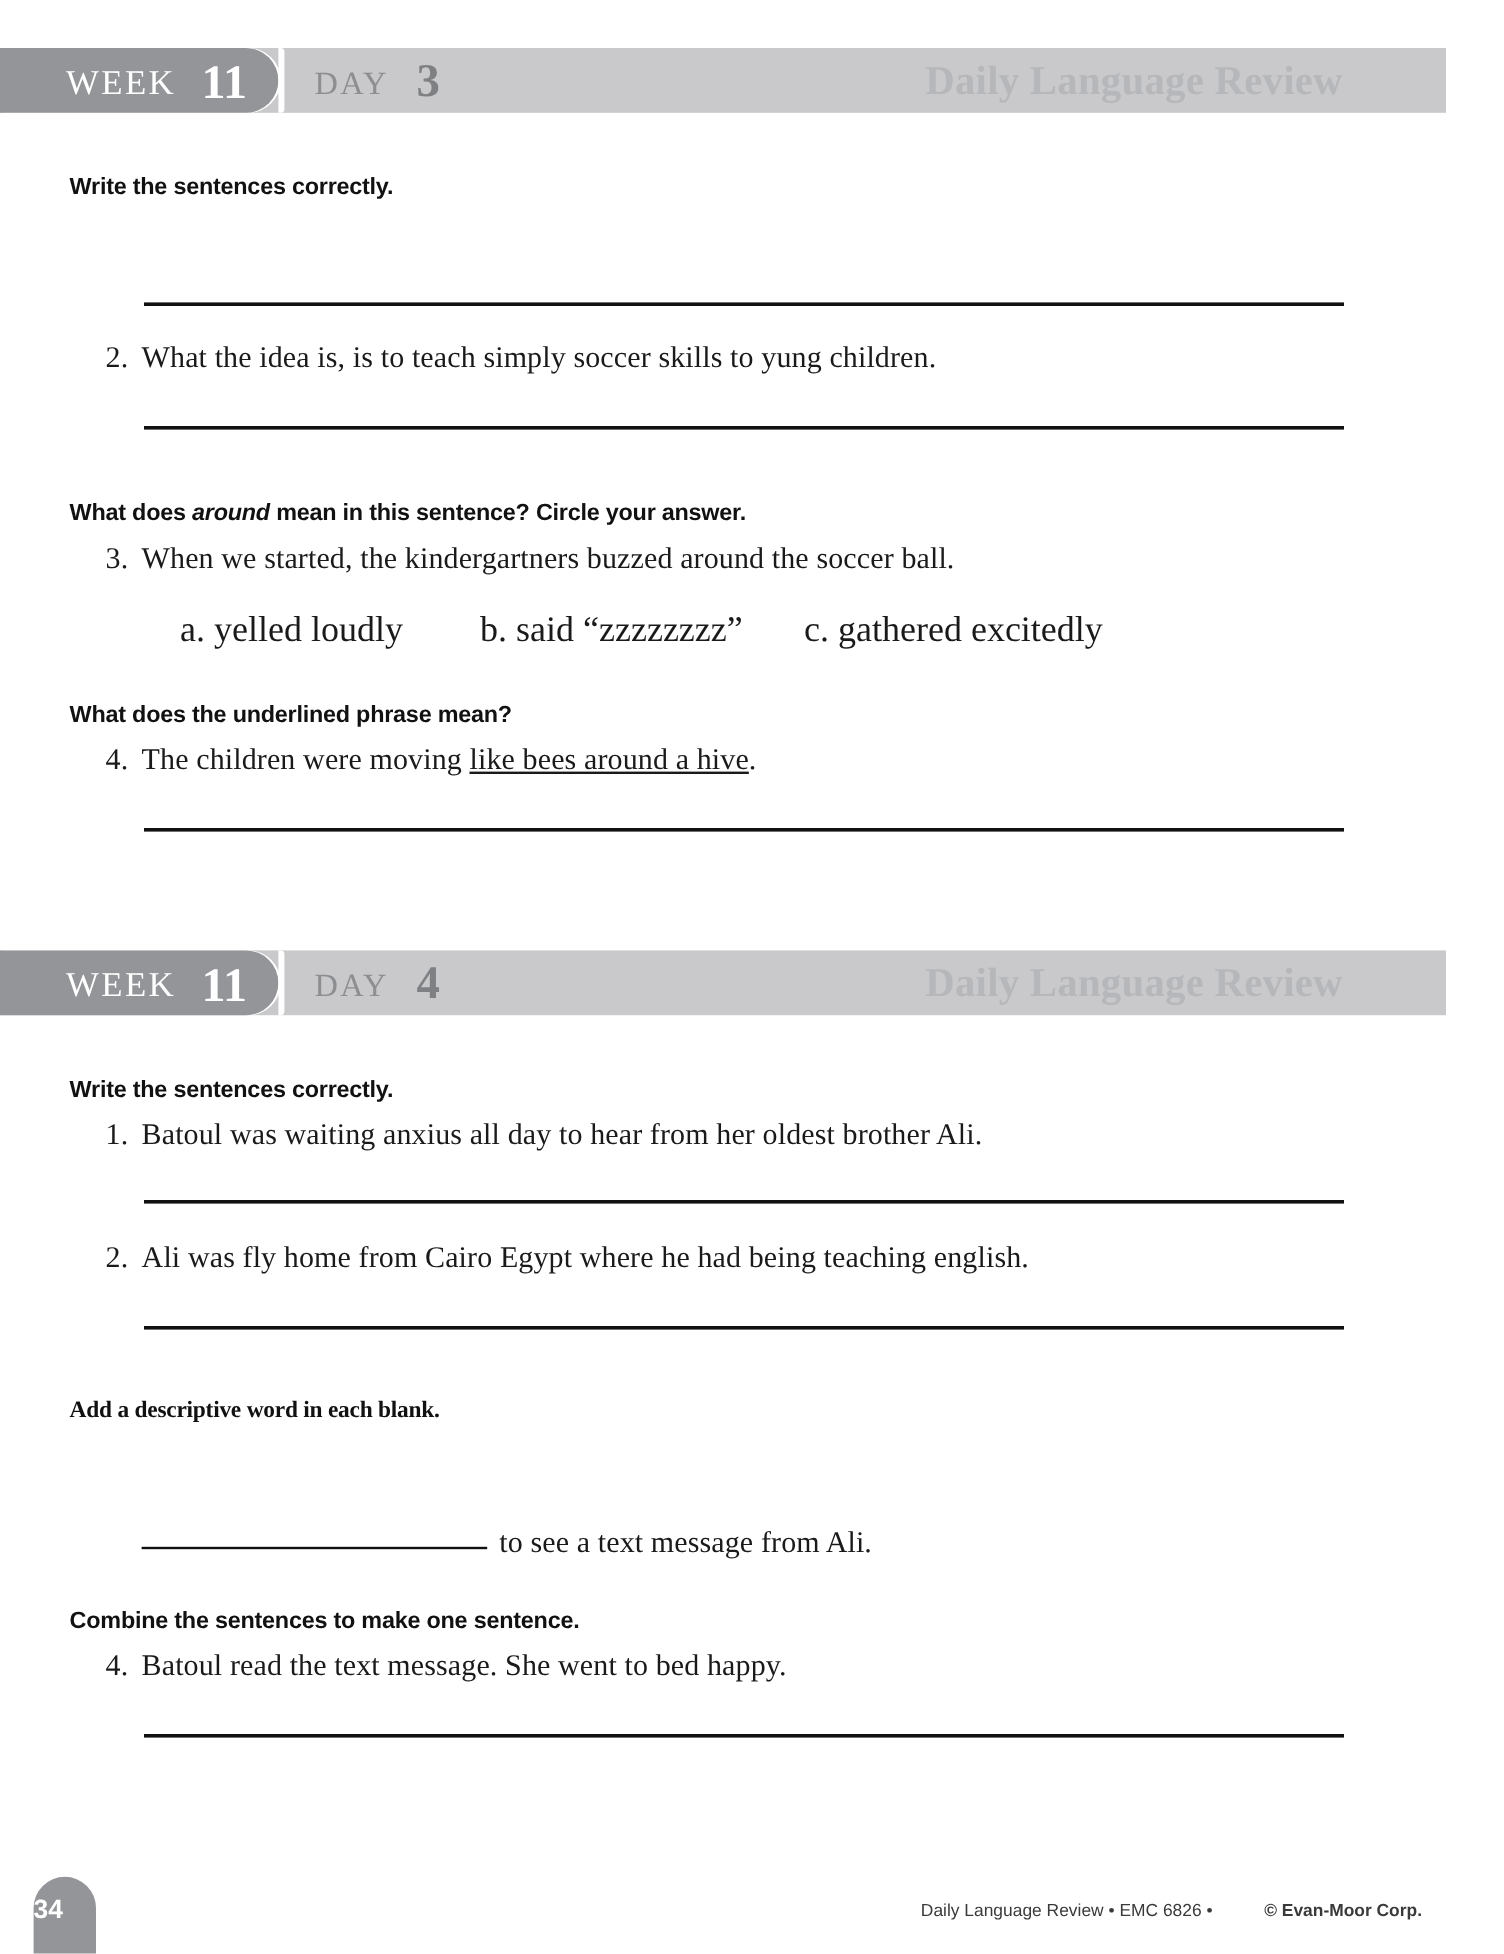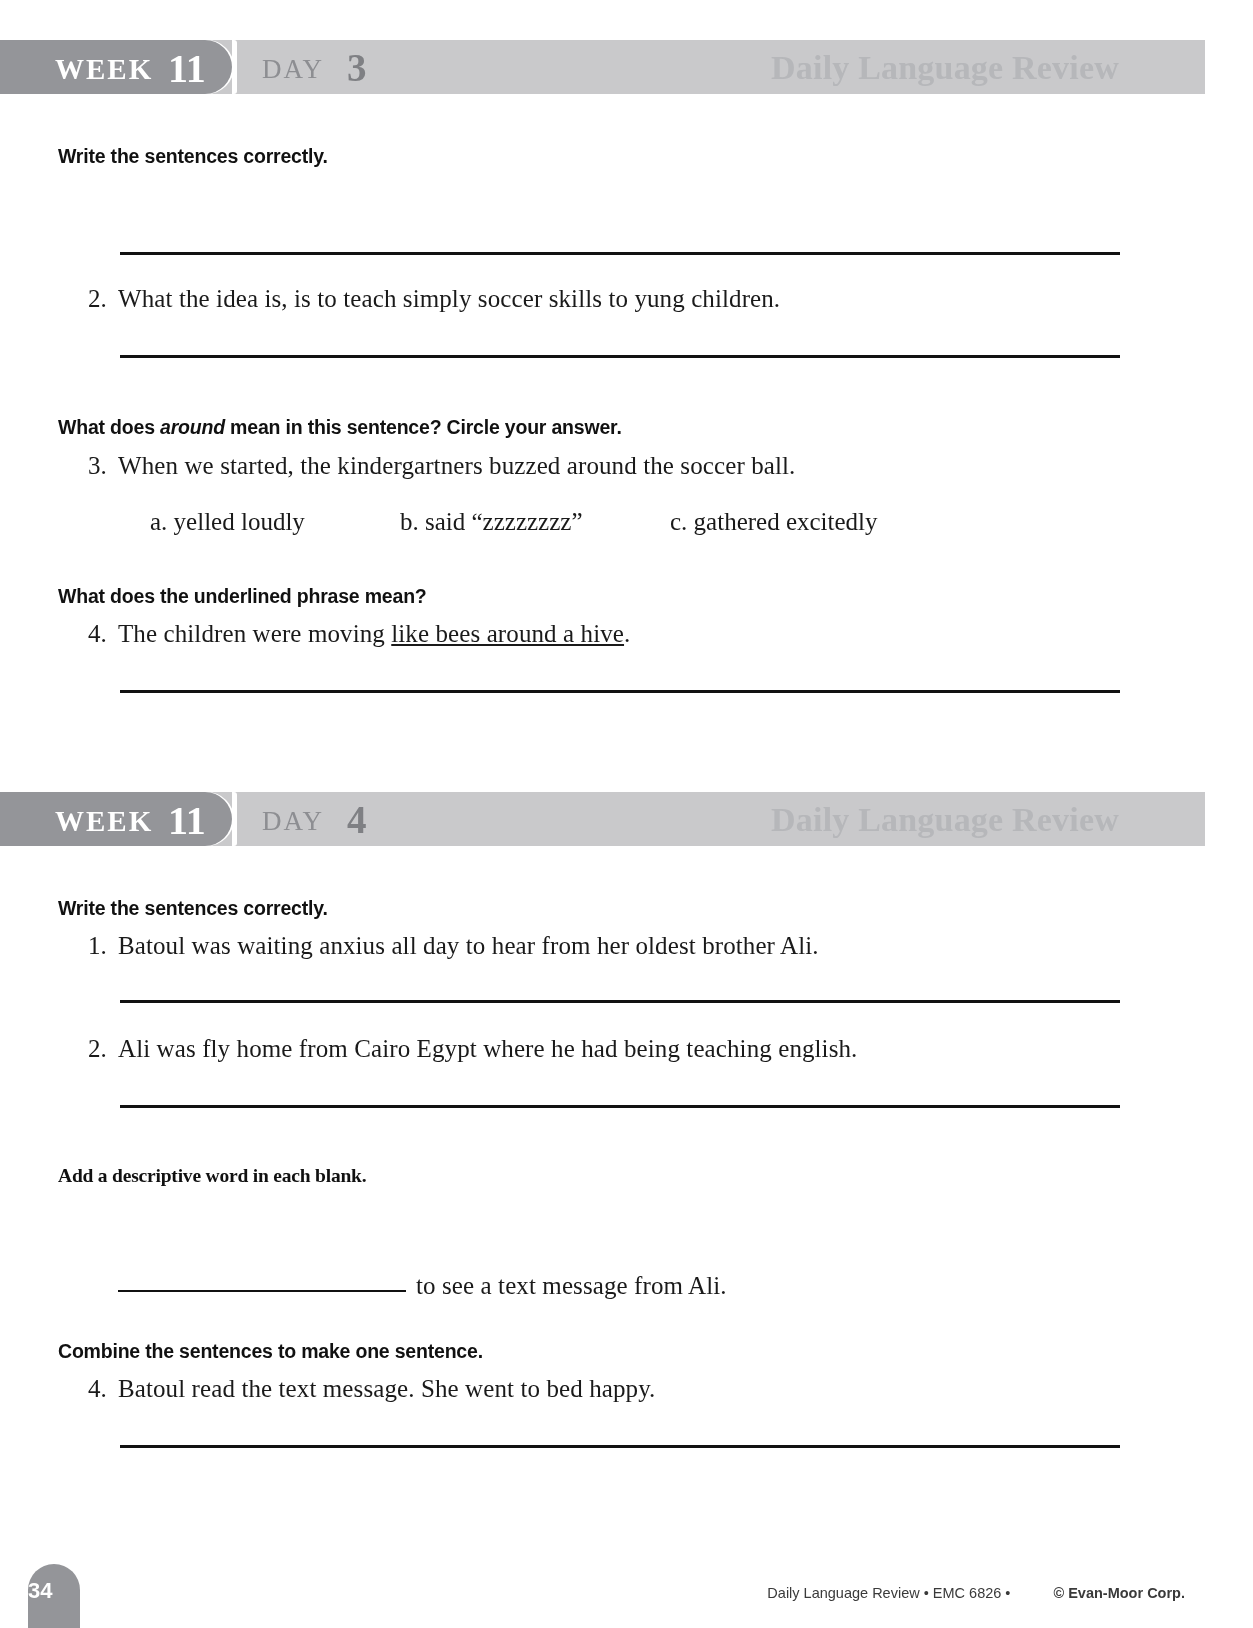--- a/index.html
+++ b/index.html
@@ -53,21 +53,21 @@
     border-bottom-right-radius: 3px;
   }
   .band .week-word {
     position: absolute;
     left: 55px;
     top: 13px;
     font-family: "Liberation Serif", serif;
     font-size: 29px;
     letter-spacing: 2px;
     color: #ffffff;
-    font-weight: 700;
+    font-weight: 400;
   }
   .band .week-num {
     position: absolute;
     left: 168px;
     top: 5px;
     font-family: "Liberation Serif", serif;
     font-size: 40px;
     font-weight: 700;
     color: #ffffff;
   }
@@ -124,21 +124,21 @@
     letter-spacing: 0.1px;
   }
   .item .num {
     display: inline-block;
     width: 30px;
   }
 
   .choices {
     position: absolute;
     font-family: "Liberation Serif", serif;
-    font-size: 25px;
+    font-size: 30px;
     color: #1a1a1a;
     white-space: nowrap;
   }
   .choices span.choice { display: inline-block; }
 
   .underline-phrase { text-decoration: underline; }
 
   .rule {
     position: absolute;
     height: 3px;

